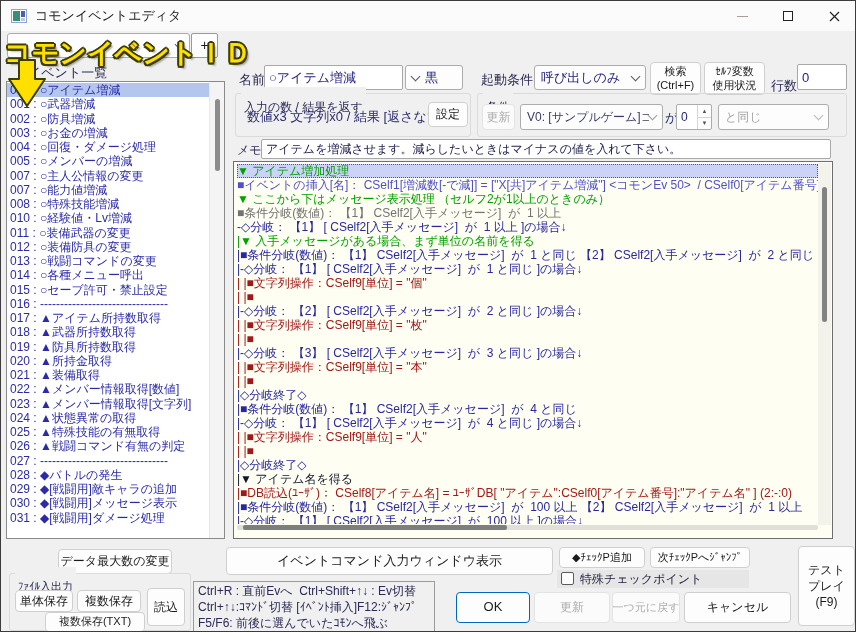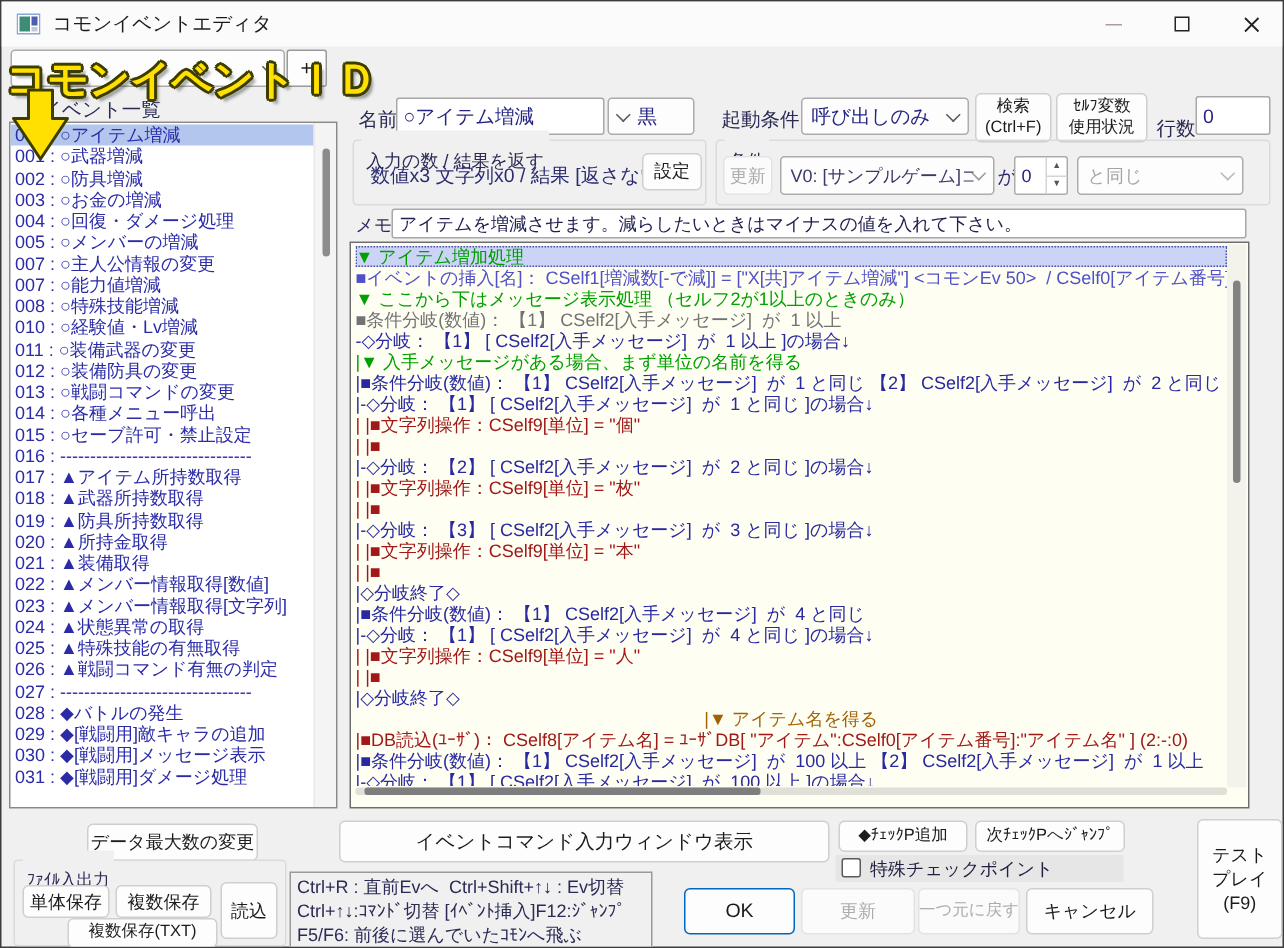--- a/index.html
+++ b/index.html
@@ -201,21 +201,21 @@
         <div class="crow" style="color: rgb(160, 24, 24);">| |■</div>
         <div class="crow" style="color: rgb(40, 40, 160);">|-◇分岐： 【3】 [ CSelf2[入手メッセージ]  が  3 と同じ ]の場合↓</div>
         <div class="crow" style="color: rgb(160, 24, 24);">| |■文字列操作：CSelf9[単位] = "本"</div>
         <div class="crow" style="color: rgb(160, 24, 24);">| |■</div>
         <div class="crow" style="color: rgb(40, 40, 160);">|◇分岐終了◇</div>
         <div class="crow" style="color: rgb(40, 40, 160);">|■条件分岐(数値)： 【1】 CSelf2[入手メッセージ]  が  4 と同じ</div>
         <div class="crow" style="color: rgb(40, 40, 160);">|-◇分岐： 【1】 [ CSelf2[入手メッセージ]  が  4 と同じ ]の場合↓</div>
         <div class="crow" style="color: rgb(160, 24, 24);">| |■文字列操作：CSelf9[単位] = "人"</div>
         <div class="crow" style="color: rgb(160, 24, 24);">| |■</div>
         <div class="crow" style="color: rgb(40, 40, 160);">|◇分岐終了◇</div>
-        <div class="crow" style="color: #a16207; text-align: center;">|▼ アイテム名を得る</div>
+        <div class="crow" style="color: #0f172a;">|▼ アイテム名を得る</div>
         <div class="crow" style="color: rgb(160, 24, 24);">|■DB読込(ﾕｰｻﾞ)： CSelf8[アイテム名] = ﾕｰｻﾞDB[ "アイテム":CSelf0[アイテム番号]:"アイテム名" ] (2:-:0)</div>
         <div class="crow" style="color: rgb(40, 40, 160);">|■条件分岐(数値)： 【1】 CSelf2[入手メッセージ]  が  100 以上 【2】 CSelf2[入手メッセージ]  が  1 以上</div>
         <div class="crow" style="color: rgb(40, 40, 160);">|-◇分岐： 【1】 [ CSelf2[入手メッセージ]  が  100 以上 ]の場合↓</div>
       </div>
     <div class="cv-track">
       <div class="cv-thumb"></div>
     </div>
     <div class="ch-track">
       <div class="ch-thumb"></div>
     </div>
@@ -239,20 +239,20 @@
   <div class="btn" style="left:225px;top:546px;width:327px;height:28px;font-size:13px">イベントコマンド入力ウィンドウ表示</div>
   <div class="btn" style="left:558px;top:546px;width:86px;height:21px;font-size:11px">◆ﾁｪｯｸP追加</div>
   <div class="btn" style="left:649px;top:546px;width:100px;height:21px;font-size:11px">次ﾁｪｯｸPへｼﾞｬﾝﾌﾟ</div>
   <div style="position:absolute;left:556px;top:569px;width:192px;height:18px;background:#E6E6E6"></div>
   <div class="checkbox" style="left:560px;top:571px"></div>
   <span class="lbl" style="left:579px;top:570px;font-size:12px;color:#202040">特殊チェックポイント</span>
 
   <div class="btn" style="left:455px;top:591px;width:74px;height:31px;border:1px solid #0067C0;font-size:13px">OK</div>
   <div class="btn disabled" style="left:533px;top:591px;width:76px;height:31px">更新</div>
   <div class="btn disabled" style="left:611px;top:591px;width:68px;height:31px;font-size:11px">一つ元に戻す</div>
-  <div class="btn" style="left:683px;top:591px;width:85px;height:31px">キャンセル</div>
+  <div class="btn" style="left:683px;top:591px;width:107px;height:31px">キャンセル</div>
   <div class="btn" style="left:797px;top:545px;width:57px;height:80px;font-size:12px;line-height:16px">
     <span>テスト</span>
     <span>プレイ</span>
     <span>(F9)</span>
   </div>
 
 </div>
 
 </body></html>

